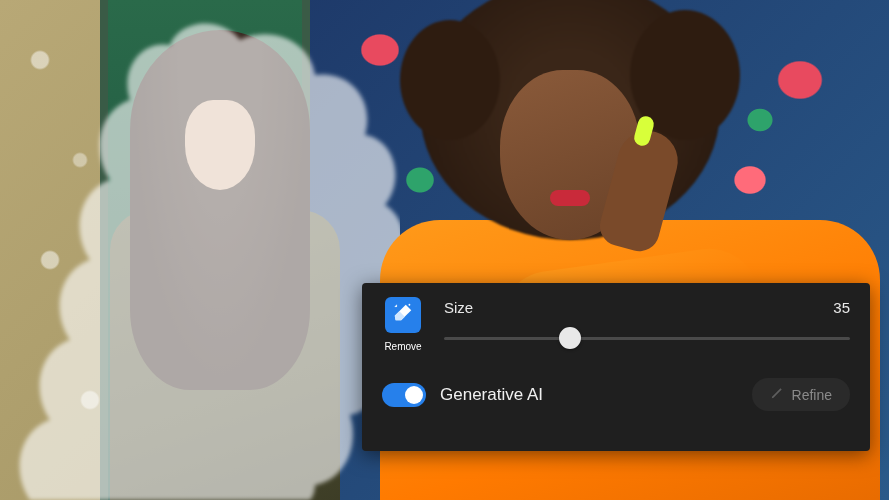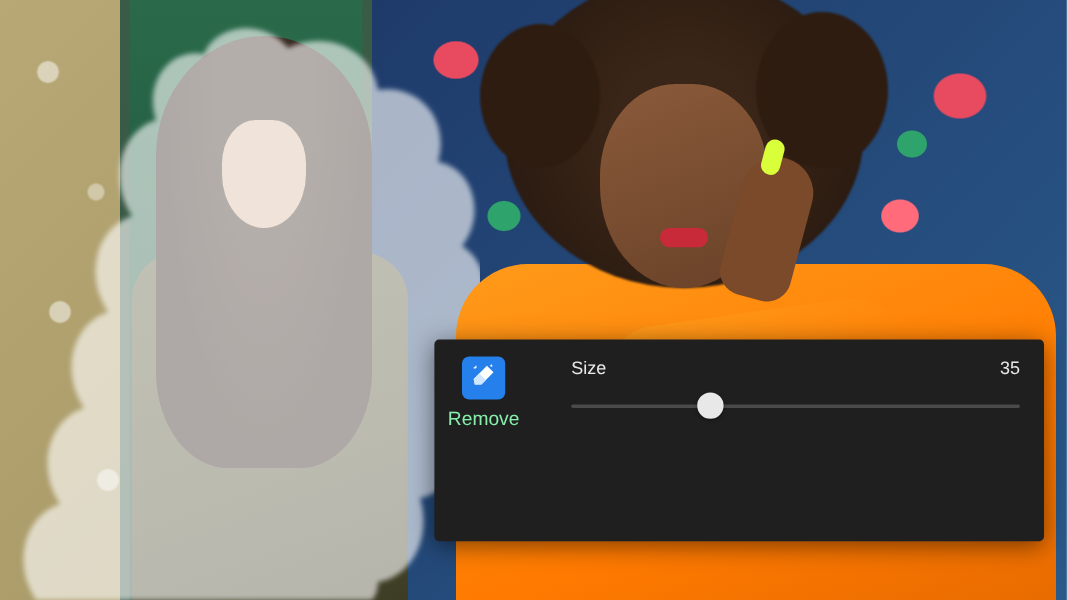--- a/index.html
+++ b/index.html
@@ -191,29 +191,28 @@
   }
   .tool-icon {
     width: 36px; height: 36px;
     background: #2680eb;
     border-radius: 6px;
     display: flex;
     align-items: center;
     justify-content: center;
   }
   .tool-label {
-    font-size: 16px;
-    color: #86efac;
+    font-size: 10px;
+    color: #ffffff;
     margin-top: 8px;
   }
   
   .slider-block {
     flex: 1;
     padding-top: 2px;
-    margin-left: 32px;
   }
   .slider-header {
     display: flex;
     justify-content: space-between;
     font-size: 15px;
     color: #e8e8e8;
     margin-bottom: 10px;
   }
   .slider-track {
     position: relative;
@@ -356,14 +355,31 @@
           <span>Size</span>
           <span>35</span>
         </div>
         <div class="slider-track">
           <div class="slider-rail"></div>
           <div class="slider-thumb" id="slider-thumb" style="left: 31%;"></div>
         </div>
       </div>
     </div>
 
+    <div class="panel-row2">
+      <div class="genai-group">
+        <div class="toggle">
+          <div class="toggle-thumb"></div>
+        </div>
+        <span class="genai-label">Generative AI</span>
+      </div>
+
+      <button class="refine-btn">
+        <span>
+          <svg width="14" height="14" viewBox="0 0 24 24">
+            <path d="M3 21 L6 20 L20 6 L18 4 L4 18 Z" fill="#8a8a8a"></path>
+          </svg>
+        </span>
+        <span>Refine</span>
+      </button>
+    </div>
   </div>
 </div>
 
 </body></html>

